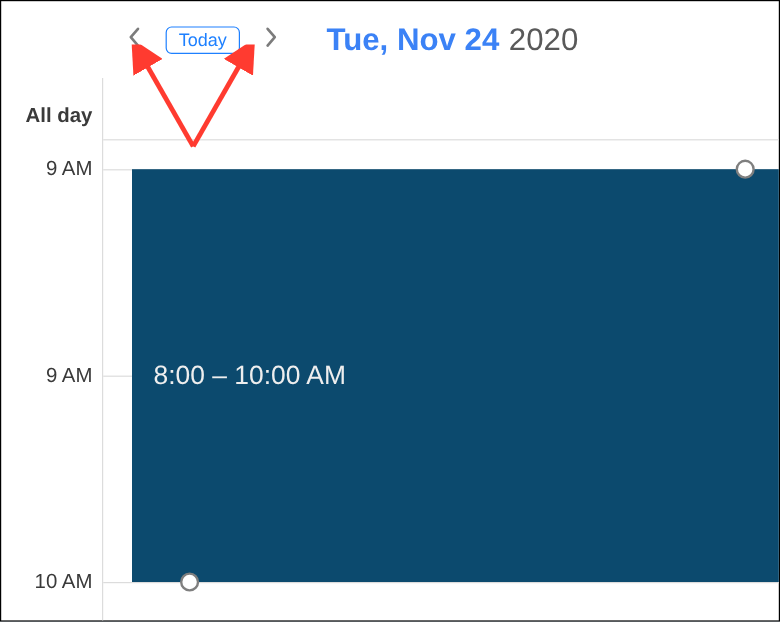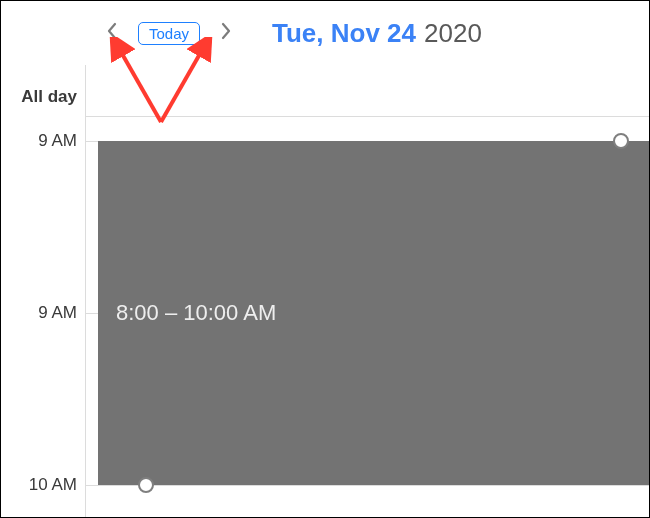--- a/index.html
+++ b/index.html
@@ -96,25 +96,25 @@
       position: absolute;
       left: 0; right: 0;
       height: 0;
       border-top: 1px solid #dcdcdc;
     }
     .hl-8 { top: 76px; }
     .hl-9 { top: 248px; }
     .hl-10 { top: 420px; }
     .event {
       position: absolute;
-      left: 12px;
+      left: 24px;
       right: 0;
       top: 76px;
       height: 344px;
-      background: #737373;
+      background: #0c4a6e;
       color: #eeeeee;
       font-size: 22px;
       display: flex;
       align-items: center;
       padding-left: 18px;
       cursor: pointer;
     }
     .handle {
       position: absolute;
       width: 16px;

